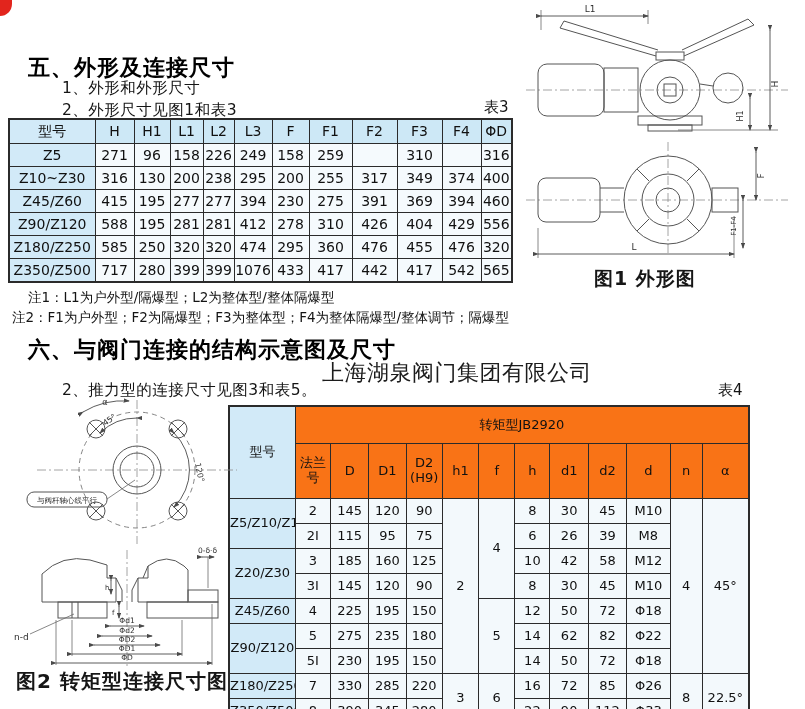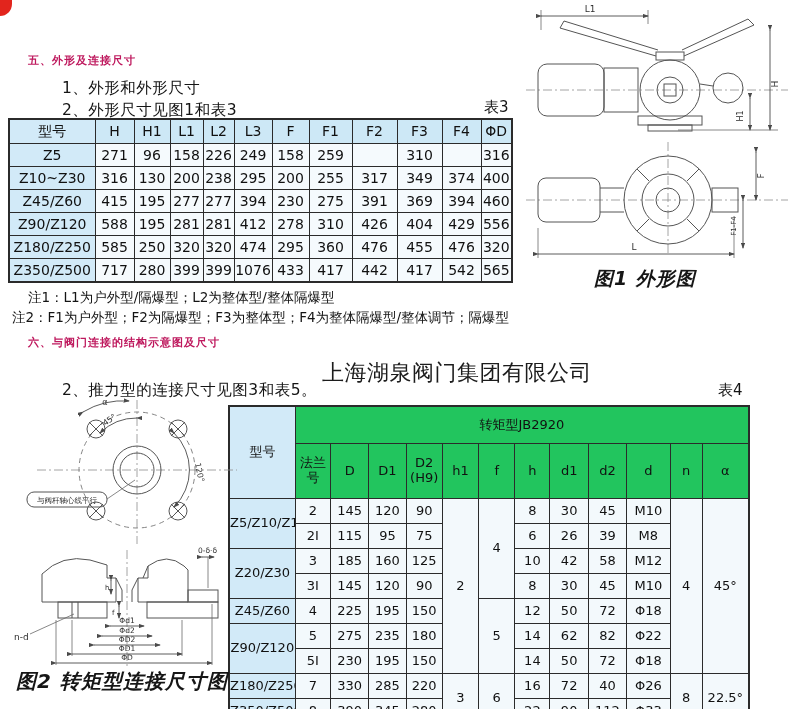--- a/index.html
+++ b/index.html
@@ -1,37 +1,37 @@
 <!DOCTYPE html>
 <html><head>
 <meta charset="utf-8">
 <style>
   html,body { margin:0; padding:0; background:#ffffff; }
   .page { position:relative; width:805px; height:709px; background:#fff; overflow:hidden;
           font-family:"DejaVu Sans","Liberation Sans",sans-serif; color:#111; }
   .abs { position:absolute; }
   .corner-mark { left:0; top:0; width:12px; height:16px; background:#e2251d;
                  border-bottom-right-radius:12px; }
-  .sec-title { color:#be185d; font-weight:bold; font-size:11px; letter-spacing:1px; }
+  .sec-title { color:#000000; font-weight:bold; font-size:22px; letter-spacing:1px; }
   .sub-item { font-size:15.5px; color:#141414; letter-spacing:0.5px; }
   .note { font-size:13.5px; color:#141414; }
   .tbl-label { font-size:15px; color:#141414; }
   .watermark { font-family:Liberation Serif, serif; font-size:22px;
                color:#1c1c1c; letter-spacing:0.5px; white-space:nowrap; }
-  .fig-caption { font-weight:bold; font-size:19px; color:#161616; letter-spacing:1px; white-space:nowrap;font-style:italic; }
+  .fig-caption { font-weight:bold; font-size:19px; color:#161616; letter-spacing:1px; white-space:nowrap; }
 
   table { border-collapse:collapse; table-layout:fixed; border:2px solid #2b2b2b; }
   th,td { border:1px solid #2b2b2b; text-align:center; vertical-align:middle;
           font-weight:normal; padding:0; white-space:pre-line; overflow:hidden; line-height:1.15; }
   #table3 { width:503px; font-size:14px; }
   #table3 th { background:#cde8f6; height:23px; }
   #table3 td { background:#f5fafd; height:22px; }
   #table3 .model { background:#d2eaf8; }
   #table4 { width:522px; font-size:13px; }
-  #table4 th { background:#22c55e; }
+  #table4 th { background:#f97316; }
   #table4 thead tr:nth-child(1) th { height:36px; }
   #table4 thead tr:nth-child(2) th { height:54px; }
   #table4 td { background:#f3f9fc; height:24px; }
   #table4 .model { background:#d2eaf8; }
 
   svg .ln   { stroke:#555; stroke-width:1; fill:none; }
   svg .thin { stroke:#6a6a6a; stroke-width:0.8; fill:none; }
   svg .cl   { stroke:#8d8d8d; stroke-width:0.8; fill:none; stroke-dasharray:9 3 2 3; }
   svg .dash { stroke:#777; stroke-width:0.9; fill:none; stroke-dasharray:5 4; }
   svg .dim  { stroke:#4a4a4a; stroke-width:0.9; fill:none; }
@@ -297,21 +297,21 @@
         <tr>
           <td class="model">Z180/Z250</td>
           <td>7</td>
           <td>330</td>
           <td>285</td>
           <td>220</td>
           <td rowspan="2">3</td>
           <td rowspan="2">6</td>
           <td>16</td>
           <td>72</td>
-          <td>40</td>
+          <td>85</td>
           <td>Φ26</td>
           <td rowspan="2">8</td>
           <td rowspan="2">22.5°</td>
         </tr>
         <tr>
           <td class="model">Z350/Z500</td>
           <td>8</td>
           <td>390</td>
           <td>345</td>
           <td>280</td>

